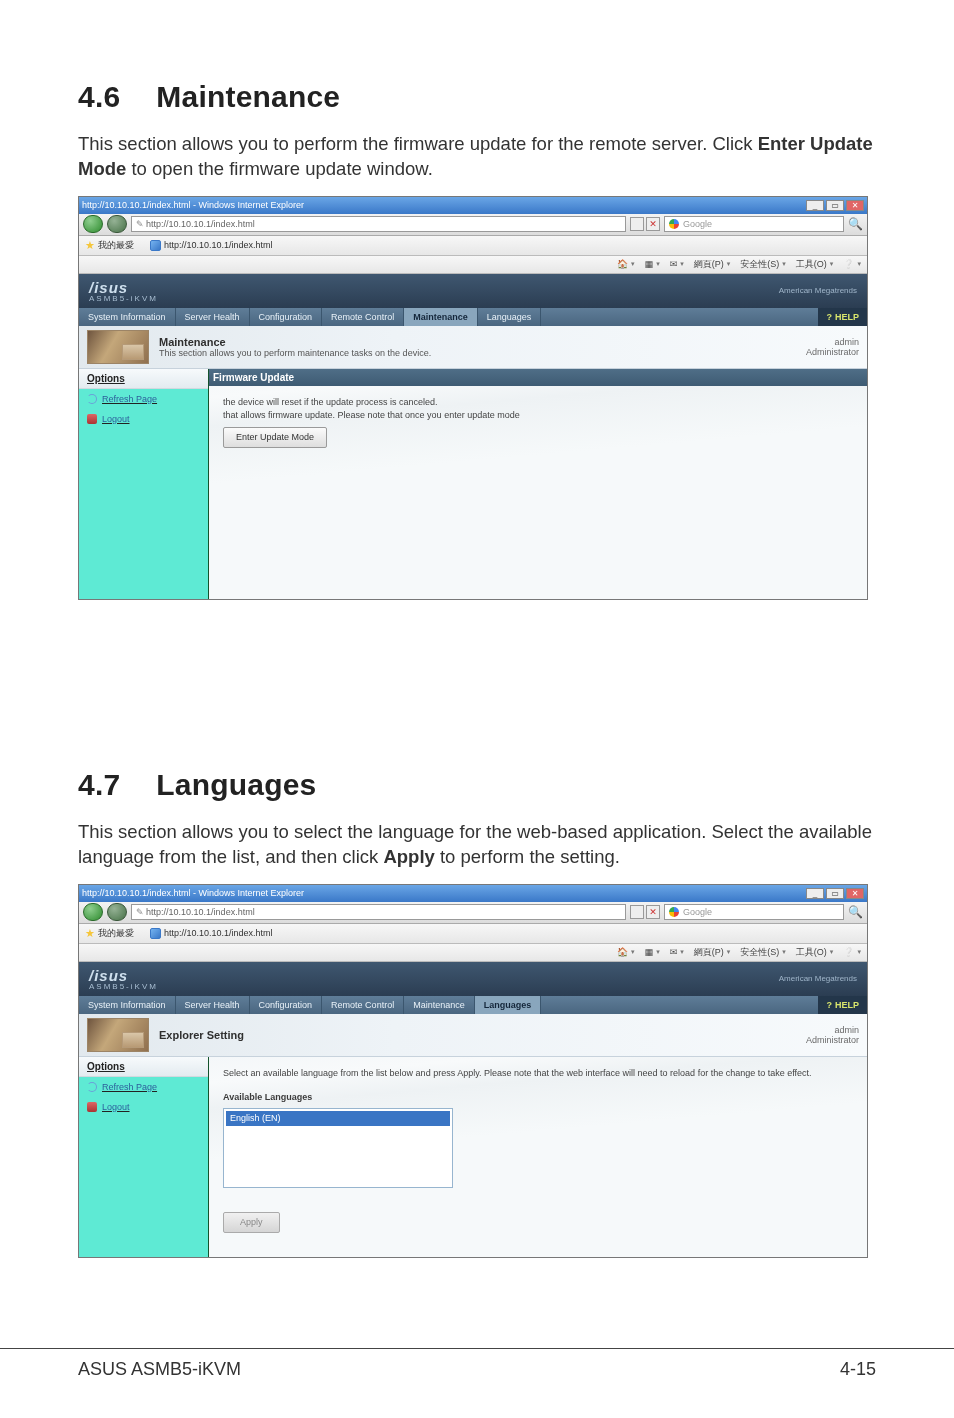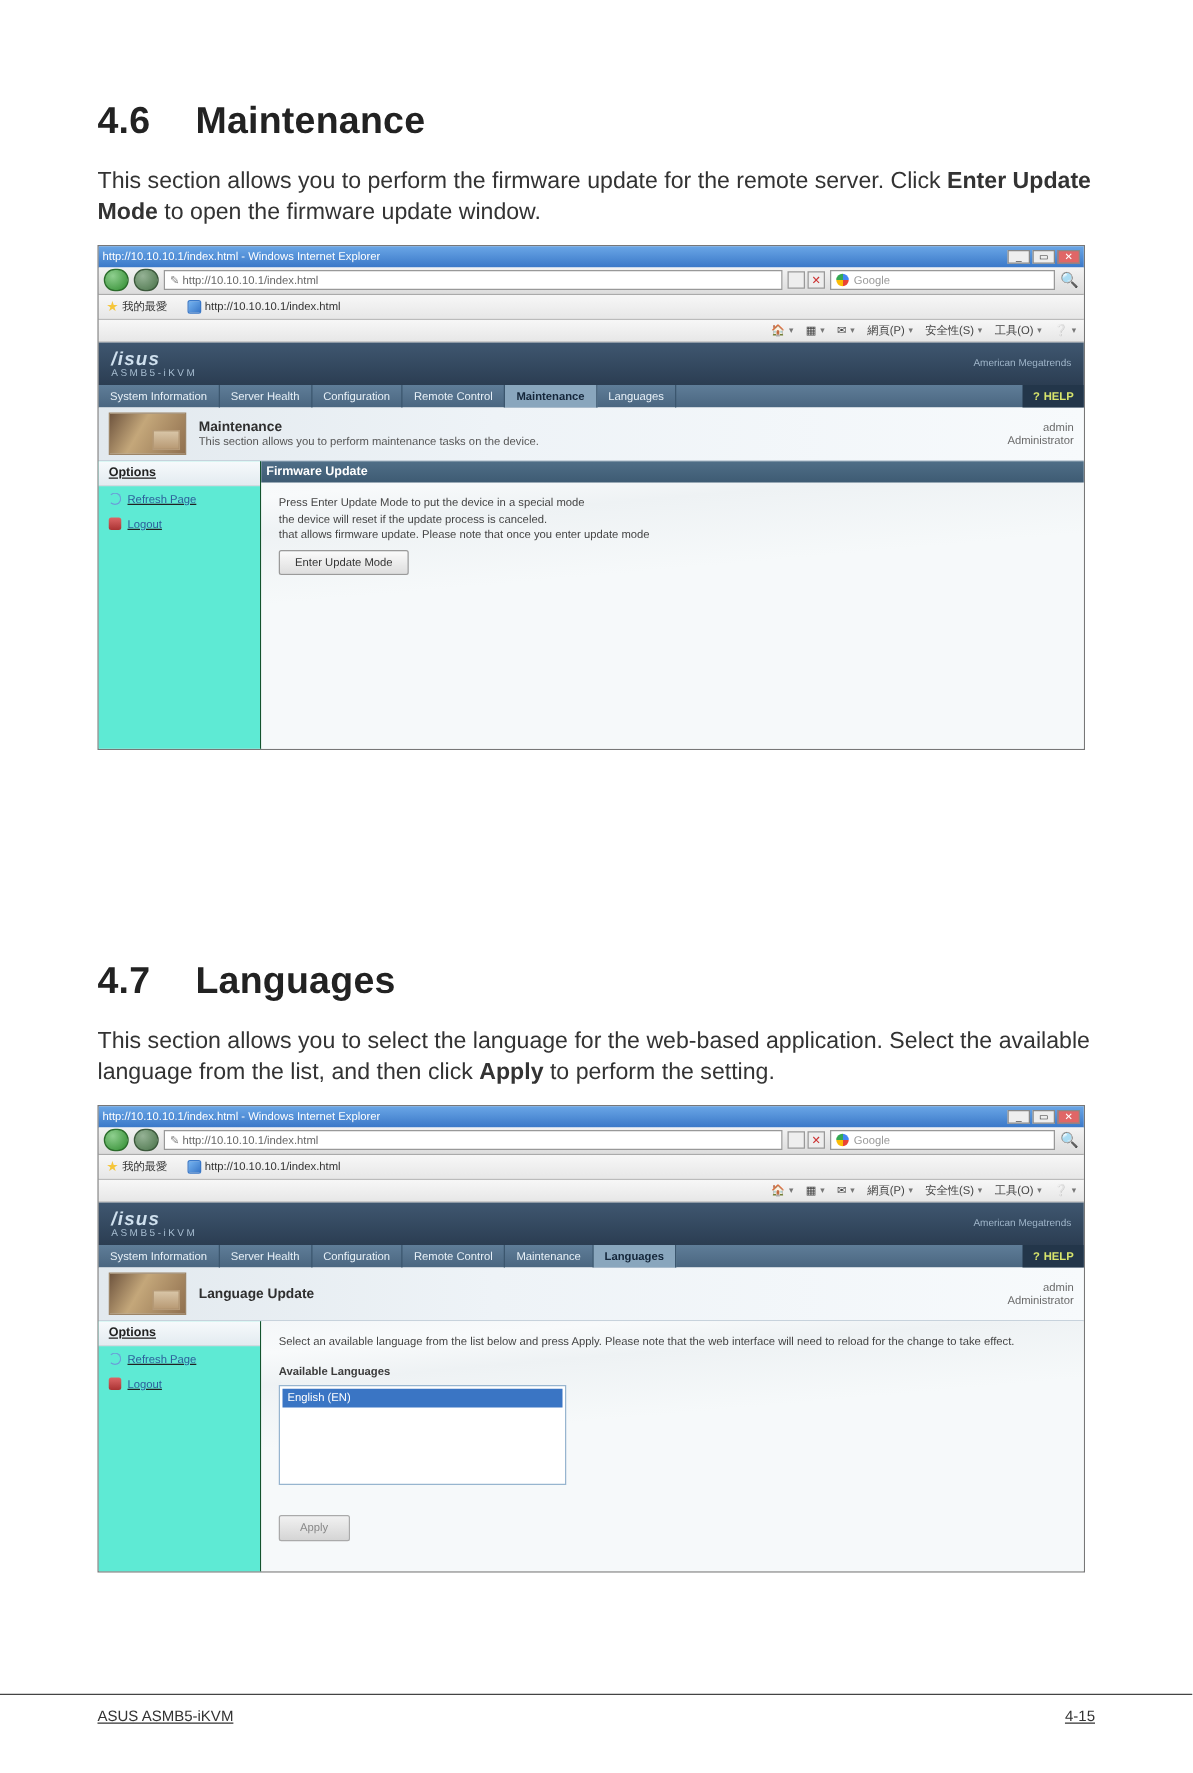--- a/index.html
+++ b/index.html
@@ -143,21 +143,21 @@
     background:linear-gradient(#f1f1f1,#d5d5d5); border:1px solid #aaa;
     color:#888; font-size:9px; border-radius:2px;
   }
 
   
   .footer {
     position:absolute; left:0; right:0; bottom:38px;
     border-top:1px solid #444;
     padding:10px 78px 0 78px;
     display:flex; justify-content:space-between;
-    font-size:12px; color:#333;text-decoration:underline;
+    font-size:18px; color:#333;
   }
 </style>
 </head>
 <body>
 
 <div class="page">
 
   <h1 class="section-title">
     <span class="num">4.6</span><span>Maintenance</span>
   </h1>
@@ -256,21 +256,20 @@
             <span>Refresh Page</span>
           </div>
         <div class="sideitem">
             <span class="ico logout"></span>
             <span>Logout</span>
           </div>
       </div>
       <div class="mainpane">
         <div class="panetitle">Firmware Update</div>
         <div class="panecontent">
-          <div>Press Enter Update Mode to put the device in a special mode</div>
           <div>the device will reset if the update process is canceled.</div>
           <div>that allows firmware update. Please note that once you enter update mode</div>
           <span class="btn3d">Enter Update Mode</span>
         </div>
       </div>
     </div>
   </div>
 
   <div style="height:160px"></div>
 
@@ -349,21 +348,21 @@
       <div class="navtab">Maintenance</div>
       <div class="navtab active">Languages</div>
       <div class="helpbox">
           <span>?</span>
           <span>HELP</span>
         </div>
     </div>
     <div class="subhdr">
       <div class="thumb"></div>
       <div class="titleblk">
-        <div class="t1">Language Update</div>
+        <div class="t1">Explorer Setting</div>
       </div>
       <div class="who">
         <div>admin</div>
         <div>Administrator</div>
       </div>
     </div>
     <div class="contentrow" style="min-height:200px">
       <div class="sidebar">
         <div class="sidehdr">Options</div>
         <div class="sideitem">

